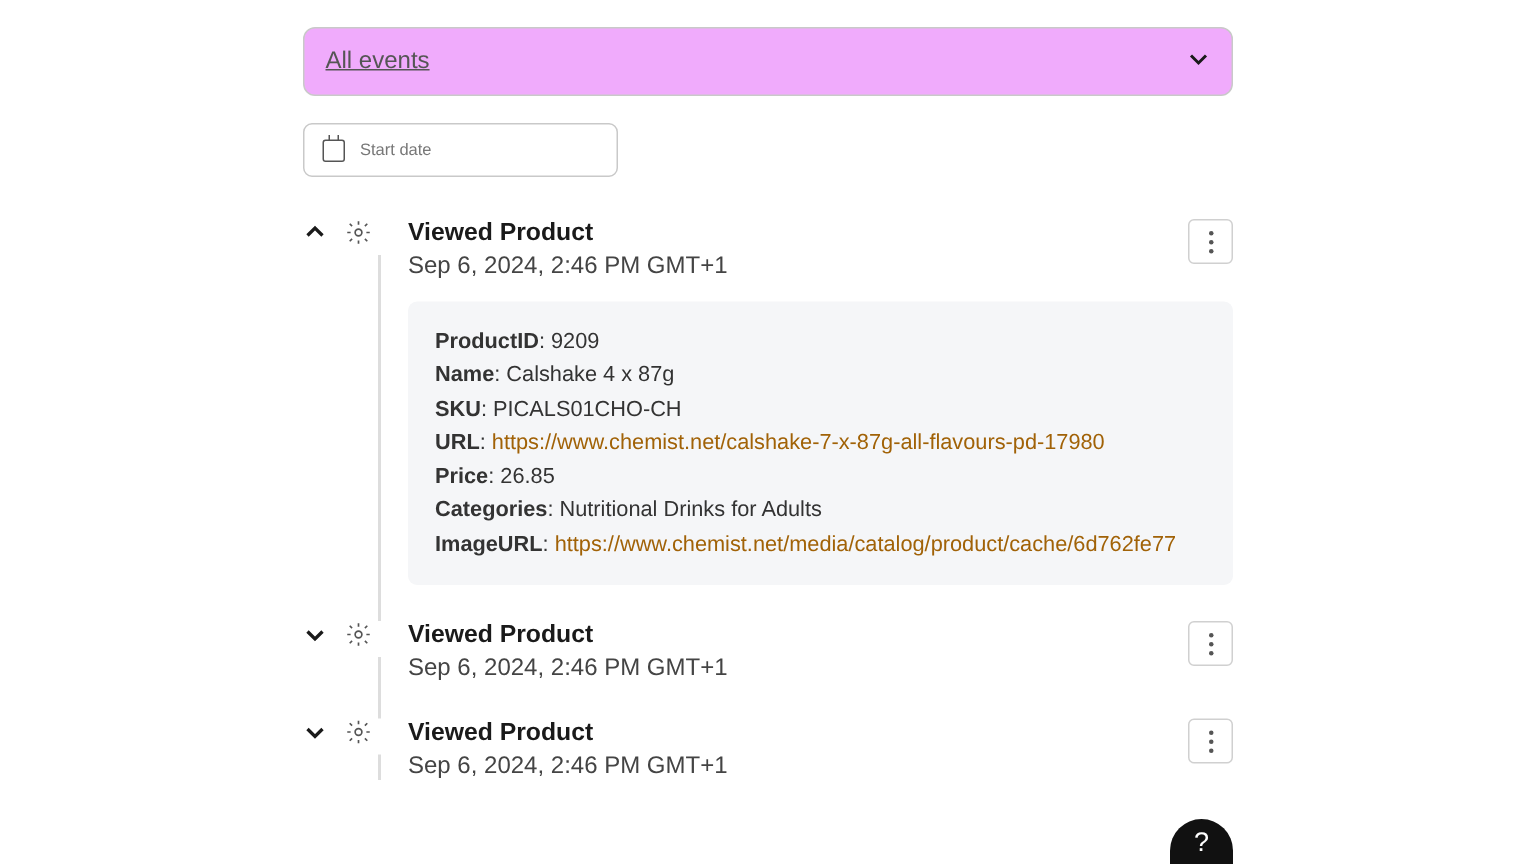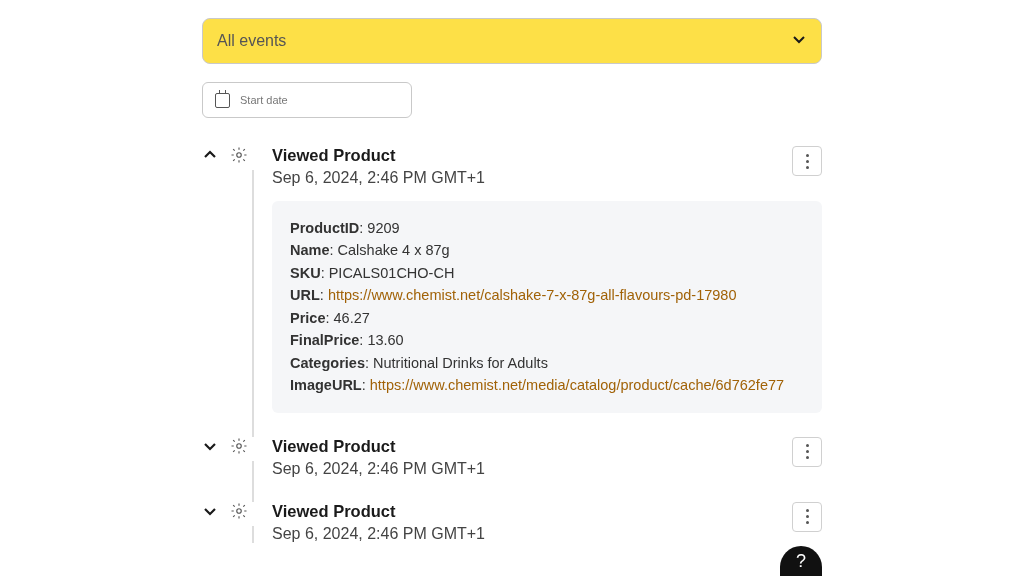--- a/index.html
+++ b/index.html
@@ -20,24 +20,25 @@
     margin-bottom: 18px;
   }
   .select {
     width: 100%;
     height: 46px;
     border: 1px solid #c9c9c9;
     border-radius: 8px;
     padding: 0 14px;
     font-size: 16px;
     color: #555;
-    background: #fde047;
+    background: #f0abfc;
     display: flex;
     align-items: center;
     justify-content: space-between;
+    text-decoration: underline;
   }
   .select .chev { color: #1a1a1a; }
   .date-row {
     display: flex;
     gap: 12px;
     margin-bottom: 28px;
   }
   .date-input {
     height: 36px;
     border: 1px solid #c9c9c9;
@@ -211,22 +212,21 @@
         <span></span>
           <span></span>
           <span></span>
       </div>
     </div>
     <div class="details">
       <div class="row"><strong>ProductID</strong>: <span>9209</span></div>
       <div class="row"><strong>Name</strong>: <span>Calshake 4 x 87g</span></div>
       <div class="row"><strong>SKU</strong>: <span>PICALS01CHO-CH</span></div>
       <div class="row"><strong>URL</strong>: <a>https://www.chemist.net/calshake-7-x-87g-all-flavours-pd-17980</a></div>
-      <div class="row"><strong>Price</strong>: <span>46.27</span></div>
-      <div class="row"><strong>FinalPrice</strong>: <span>13.60</span></div>
+      <div class="row"><strong>Price</strong>: <span>26.85</span></div>
       <div class="row"><strong>Categories</strong>: <span>Nutritional Drinks for Adults</span></div>
       <div class="row"><strong>ImageURL</strong>: <a>https://www.chemist.net/media/catalog/product/cache/6d762fe77</a></div>
     </div>
   </div>
 
   <div class="event">
     <div class="icons-col">
       <span class="chevron">
         <svg width="16" height="16" viewBox="0 0 16 16">
             <polyline points="3,6 8,11 13,6"></polyline>

